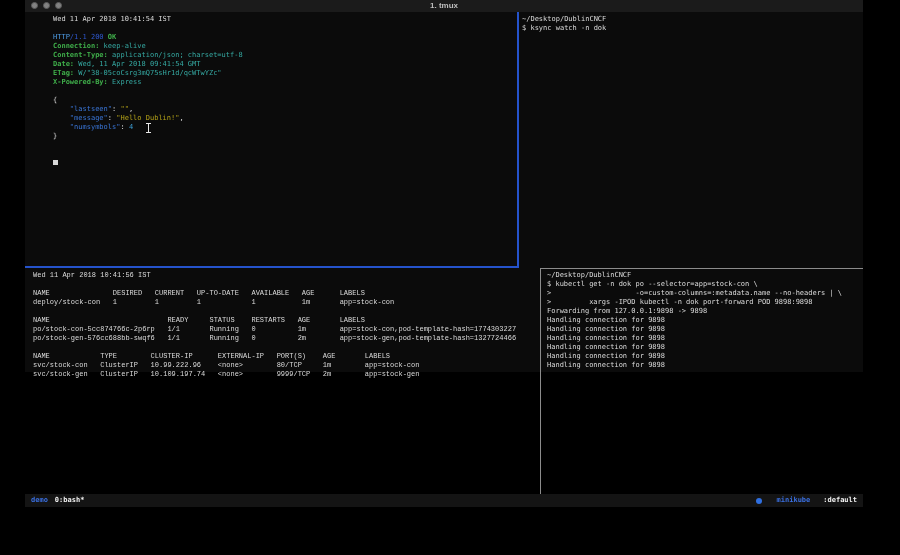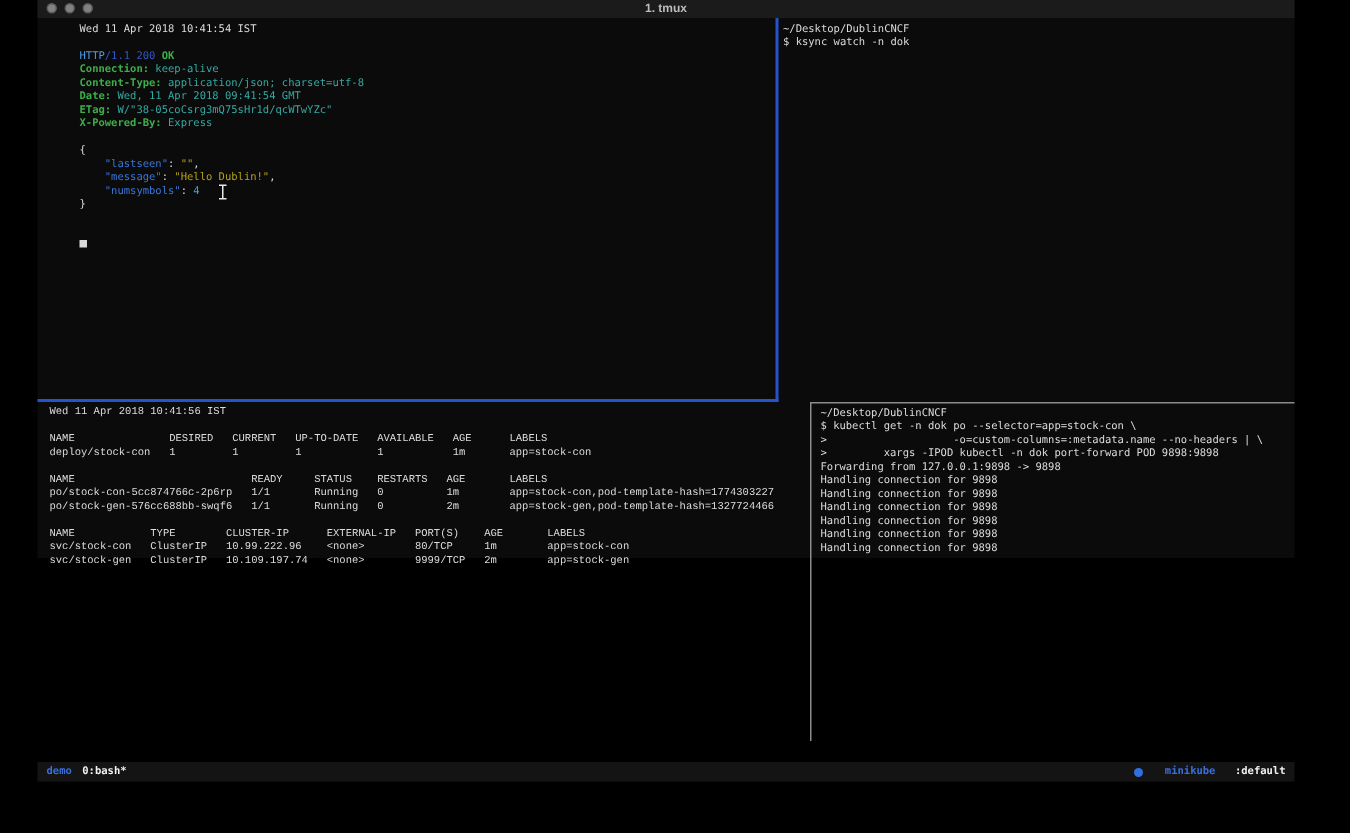--- a/index.html
+++ b/index.html
@@ -22,21 +22,21 @@
   .div-v-top{position:absolute;left:492px;top:0;width:2px;height:256px;background:#2553cb;}
   .div-h-left{position:absolute;left:0;top:254px;width:494px;height:2px;background:#2553cb;}
   .div-h-right{position:absolute;left:515px;top:256px;width:323px;height:1px;background:#8c8c8c;}
   .div-v-bottom{position:absolute;left:515px;top:256px;width:1px;height:226px;background:#8c8c8c;}
   
   .grn{color:#3fae4a;font-weight:bold;} .teal{color:#35a9a2;} .blu{color:#4e9de6;} .dblu{color:#2e57cc;}
   .key{color:#3a76d8;} .yel{color:#b3a118;} .num{color:#3d9fd6;}
   .cur{display:inline-block;width:5px;height:5px;background:#d9d9d9;}
   
   .statusbar{position:absolute;left:0;top:494px;width:838px;height:13px;background:#141414;
-             display:flex;align-items:center;font-size:7px;line-height:13px;padding:0 6px;box-sizing:border-box;margin-top:14px;}
+             display:flex;align-items:center;font-size:7px;line-height:13px;padding:0 6px;box-sizing:border-box;}
   .sb-session{color:#3a6fe0;margin-right:7px;font-weight:bold;}
   .sb-window{color:#f2f2f2;font-weight:bold;}
   .sb-right{margin-left:auto;display:flex;align-items:center;gap:13px;}
   .k8s-dot{width:6px;height:6px;border-radius:50%;background:#2f6fe0;display:inline-block;margin-right:2px;}
   .sb-context{color:#3a6fe0;font-weight:bold;}
   .sb-ns{color:#f2f2f2;font-weight:bold;}
   
   .ibeam{position:absolute;left:146px;top:123px;width:5px;height:10px;}
   .ibeam .stem{position:absolute;left:2px;top:1px;width:1px;height:8px;background:#e8e8e8;}
   .ibeam .cap-t{position:absolute;left:0;top:0;width:5px;height:1px;background:#e8e8e8;}

